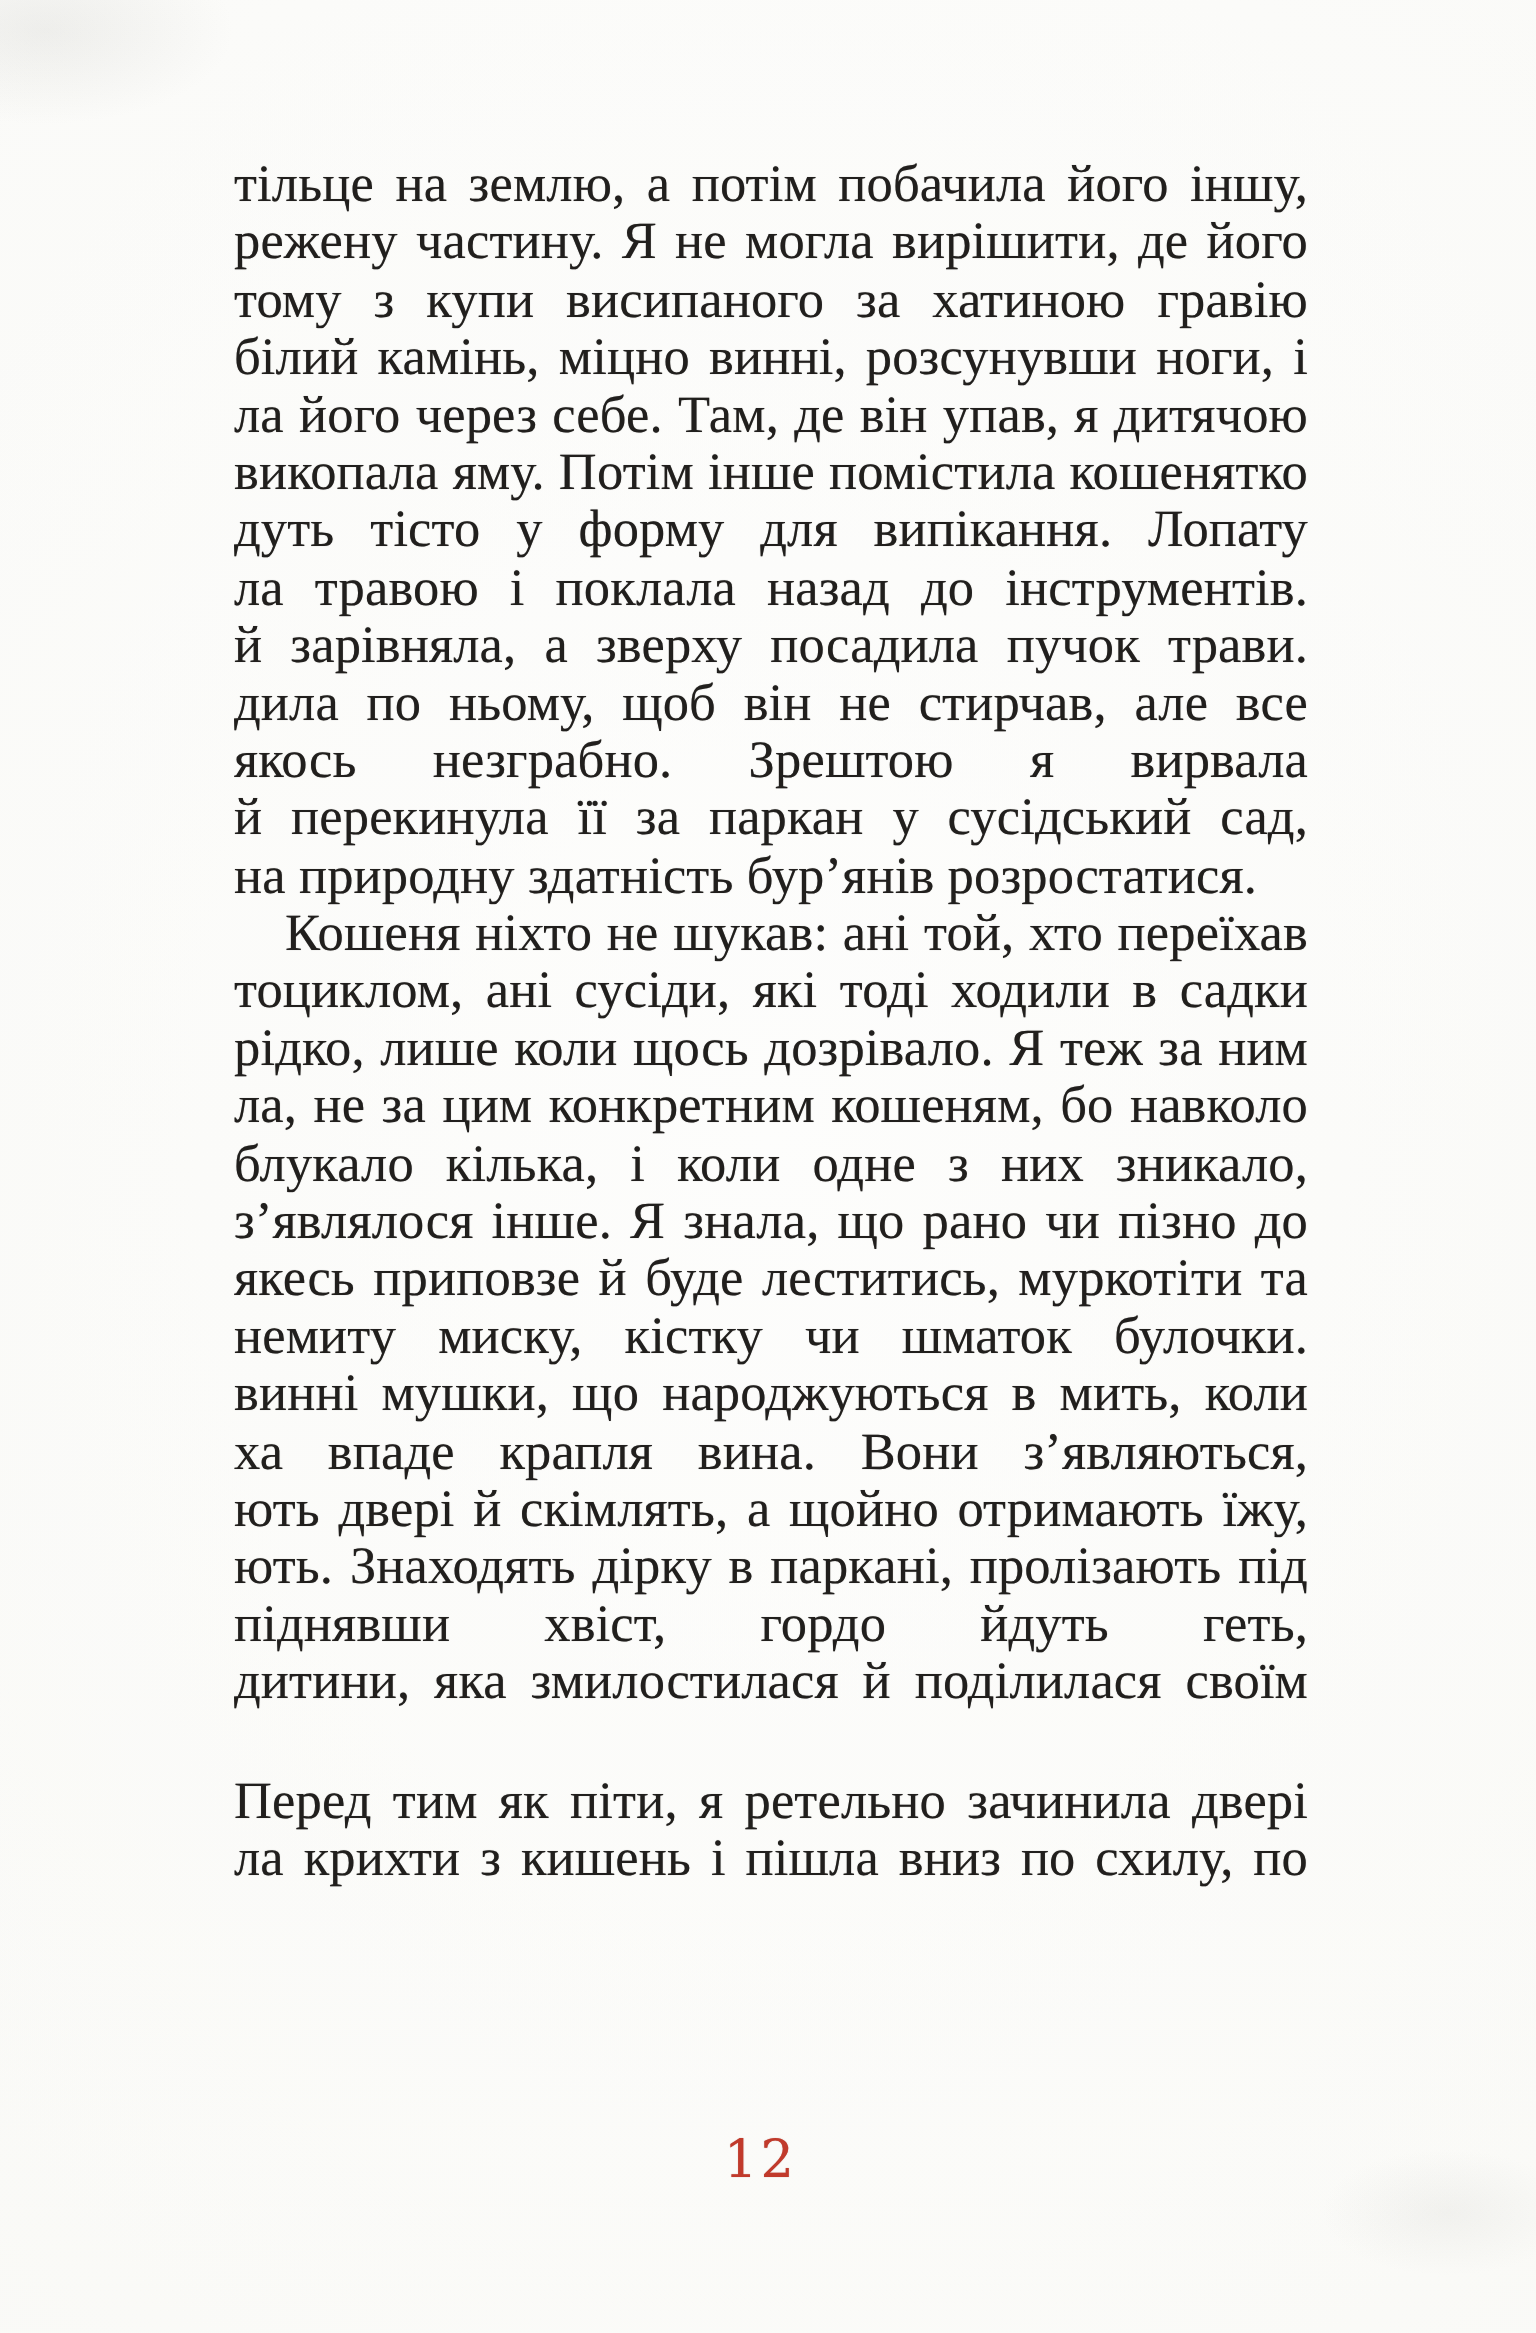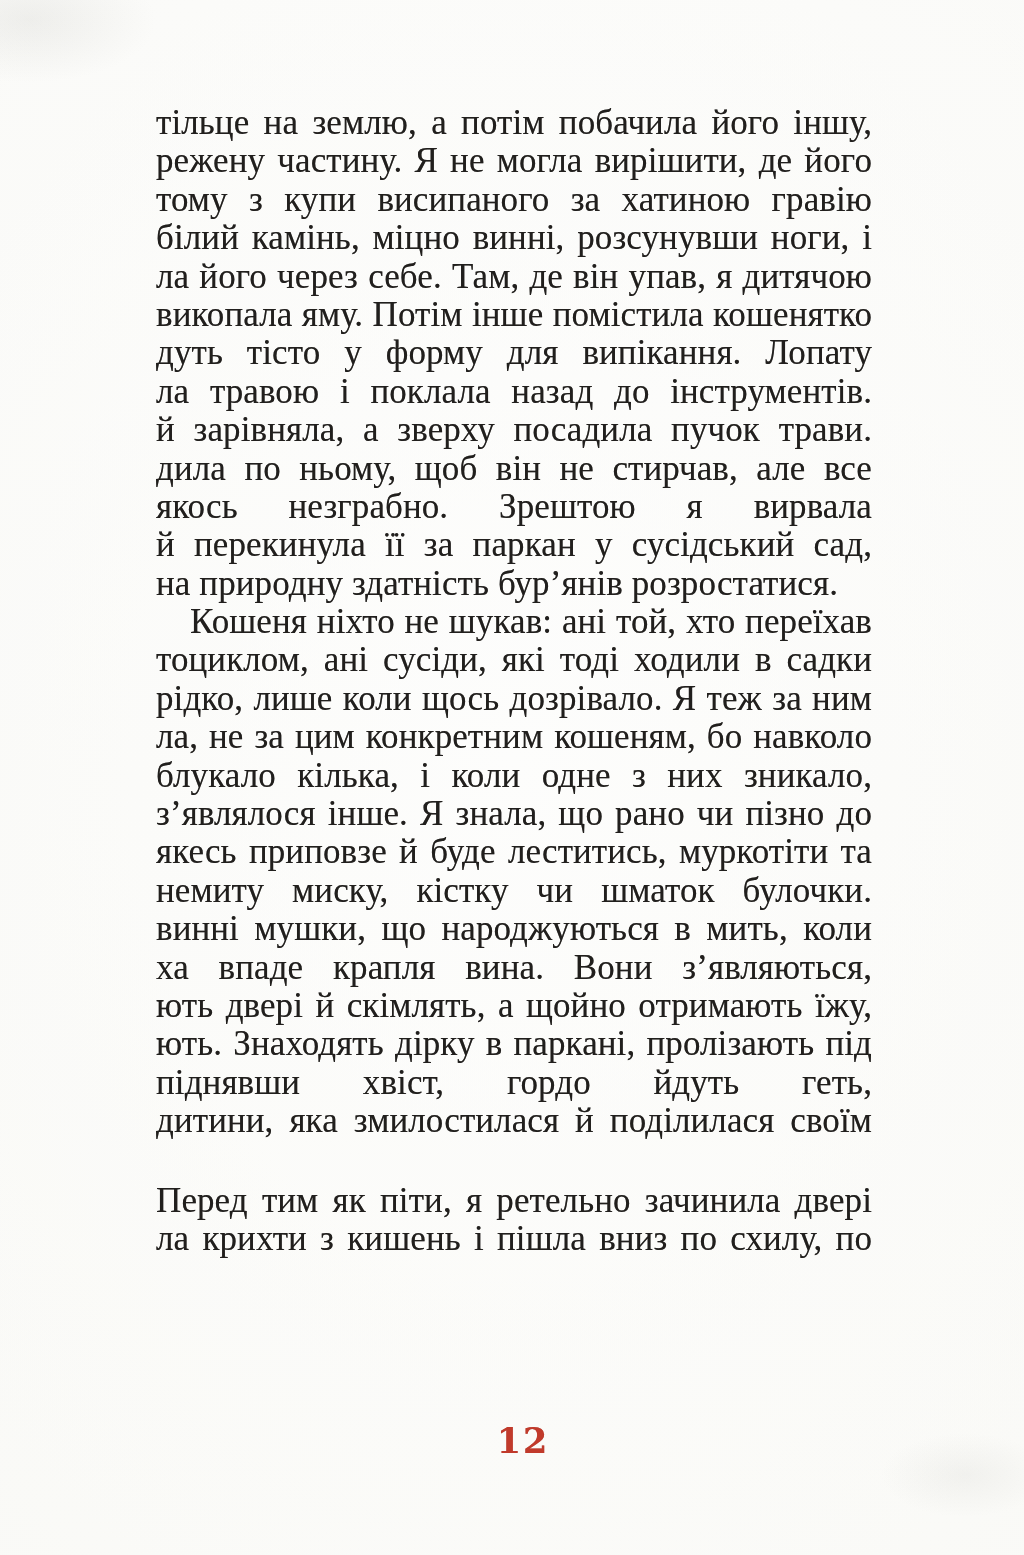--- a/index.html
+++ b/index.html
@@ -45,26 +45,26 @@
     overflow: hidden;
   }
   .line.last {
     text-align-last: left;
   }
   .line.indent {
     text-indent: 34px;
   }
   .page-number {
     position: absolute;
-    left: 172px;
+    left: 156px;
     top: 1420px;
     width: 702px;
     text-align: center;
     font-family: "DejaVu Serif", "Liberation Serif", serif;
-    font-weight: bold;
+    font-weight: normal;
     font-size: 35px;
     letter-spacing: 2px;
     text-shadow: 0 0 0.6px rgba(150,40,28,0.6);
   }
 </style>
 </head>
 <body style="background: rgb(251, 251, 249);">
 
 <div class="paper"></div>
 

